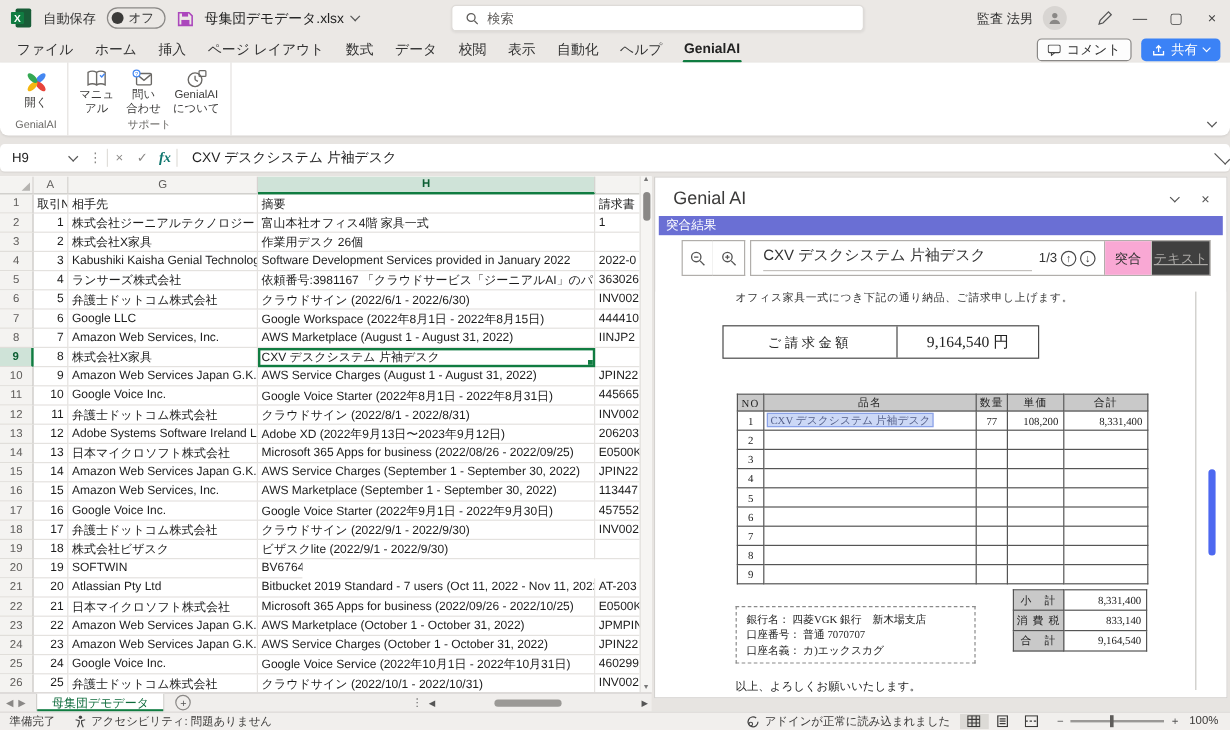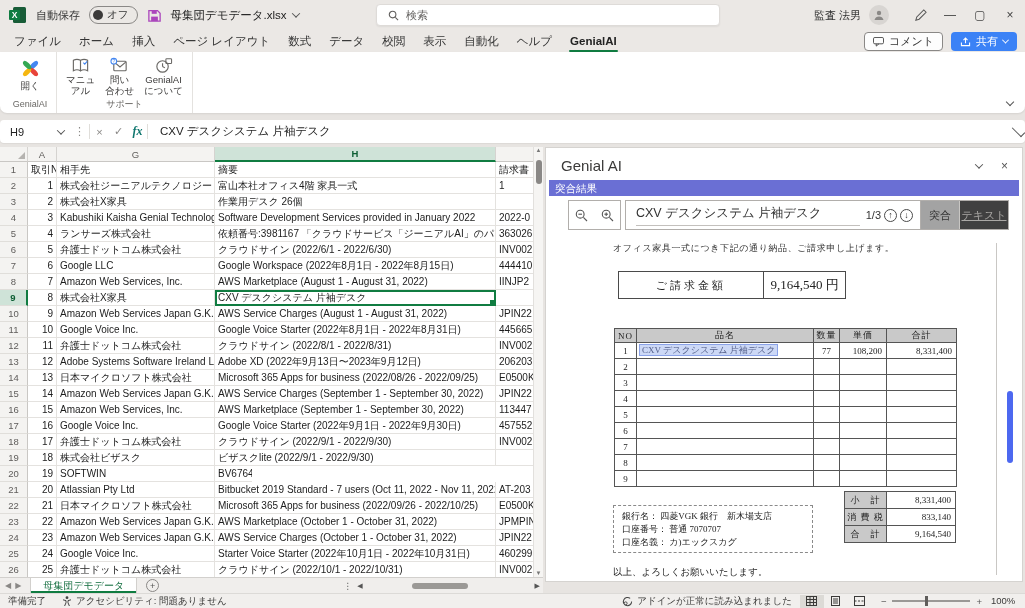--- a/index.html
+++ b/index.html
@@ -99,29 +99,29 @@
   .p-hico { display:flex; gap:19px; align-items:center; color:#555; font-size:12px; }
   .p-banner { margin:3px 3px 0 3px; height:16px; background:#6a6fd4; color:#fff; font-size:10.5px; line-height:16px; padding-left:6px; }
   .p-toolbar { position:absolute; left:0; top:52px; width:100%; height:30px; }
   .zbtn { position:absolute; top:0; width:27px; height:30px; border:1px solid #b1aeab; background:#fff; display:grid; place-items:center; }
   .zbtn.zo { left:22px; } .zbtn.zi { left:48px; border-left:none; }
   .sbox { position:absolute; left:79px; right:13px; top:0; height:30px; border:1px solid #b1aeab; display:flex; align-items:center; padding-left:10px; }
   .stext { flex:1; font-size:12.5px; color:#333; border-bottom:1px solid #c3c0bd; padding-bottom:3px; margin-right:6px; white-space:nowrap; overflow:hidden; }
   .scount { font-size:11px; color:#333; }
   .circ { width:13px; height:13px; border:1.2px solid #4a4a4a; border-radius:50%; font-size:9px; line-height:11px; text-align:center; color:#333; margin-left:3px; }
   .tgl { display:flex; height:100%; margin-left:7px; border-left:1px solid #b1aeab; }
-  .tgl .t1 { width:39px; background:#a3a3a3; display:grid; place-items:center; font-size:11px; color:#333; border-right:1px solid #c8c6c3; }
+  .tgl .t1 { width:39px; background:#f9a8d4; display:grid; place-items:center; font-size:11px; color:#333; border-right:1px solid #c8c6c3; }
   .tgl .t2 { width:48px; background:#404040; display:grid; place-items:center; font-size:11px; color:#aaa8a5;text-decoration:underline; }
 
   
   .doc { position:absolute; left:0; top:95px; right:0; bottom:0; background:#fff; font-family:"Liberation Serif","DejaVu Serif",serif; color:#222; }
   .doc-edge { position:absolute; left:450px; top:0; bottom:6px; width:1px; background:#c9c7c4; }
   .doc-vsb { position:absolute; left:461px; top:148px; width:6px; height:72px; background:#4d68f0; border-radius:3px; }
   .intro { position:absolute; left:67px; top:-1px; font-size:9px; letter-spacing:.6px; color:#333; }
-  .amountbox { position:absolute; left:72px; top:28px; width:228px; height:28px; border:1px solid #4a4a4a; display:flex; }
+  .amountbox { position:absolute; left:56px; top:28px; width:264px; height:28px; border:1px solid #4a4a4a; display:flex; }
   .amt-l { width:145px; border-right:1px solid #4a4a4a; display:grid; place-items:center; font-size:11px; letter-spacing:3px; }
   .amt-v { flex:1; display:grid; place-items:center; font-size:13px; }
   table.itemstable { position:absolute; left:68px; top:85px; width:342px; border-collapse:collapse; font-size:9px; table-layout:fixed; }
   .itemstable th { background:#c9c9c9; border:1px solid #555; height:13px; font-weight:400; font-size:9px; letter-spacing:1px; }
   .itemstable td { border:1px solid #555; height:16px; padding:0 2px; white-space:nowrap; overflow:hidden; }
   td.ino { text-align:center; }
   td.iqty { text-align:center; }
   td.iunit, td.itotal { text-align:right; padding-right:4px; }
   .hl { background:#ccd8f6; border:1px solid #8aa2e8; color:#55618c; padding:0 2px; font-size:9px; }
   table.totals { position:absolute; left:298px; top:248px; width:112px; border-collapse:collapse; font-size:9px; table-layout:fixed; }
@@ -463,21 +463,21 @@
           <div class="rh w-rh">24</div>
           <div class="gc w-a num">23</div>
           <div class="gc w-g">Amazon Web Services Japan G.K.</div>
           <div class="gc w-h">AWS Service Charges (October 1 - October 31, 2022)</div>
           <div class="gc w-i">JPIN22</div>
         </div>
         <div class="grow">
           <div class="rh w-rh">25</div>
           <div class="gc w-a num">24</div>
           <div class="gc w-g">Google Voice Inc.</div>
-          <div class="gc w-h">Starter Voice Starter (2022年10月1日 - 2022年10月31日)</div>
+          <div class="gc w-h">Google Voice Service (2022年10月1日 - 2022年10月31日)</div>
           <div class="gc w-i">460299</div>
         </div>
         <div class="grow">
           <div class="rh w-rh">26</div>
           <div class="gc w-a num">25</div>
           <div class="gc w-g">弁護士ドットコム株式会社</div>
           <div class="gc w-h">クラウドサイン (2022/10/1 - 2022/10/31)</div>
           <div class="gc w-i">INV002</div>
         </div>
       </div>

